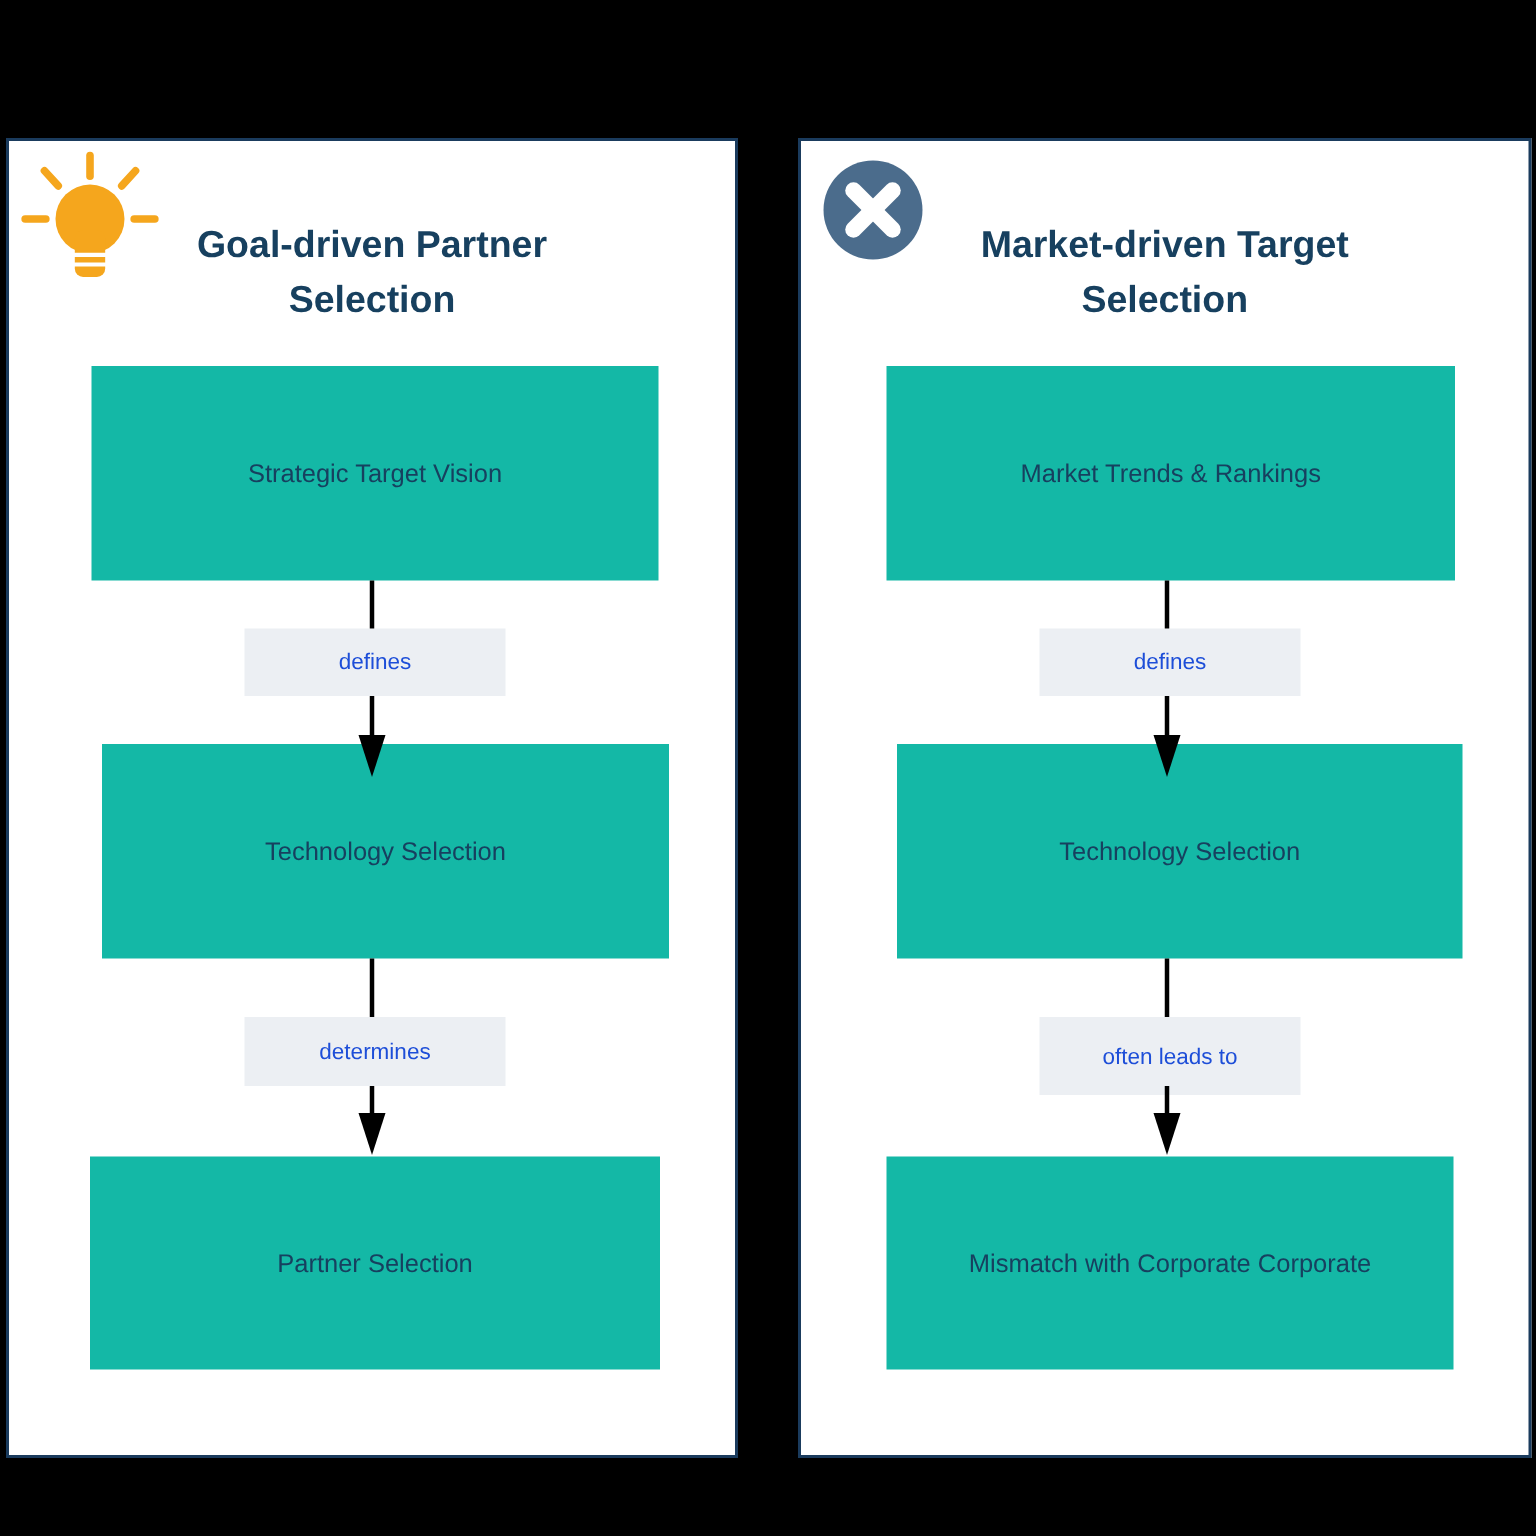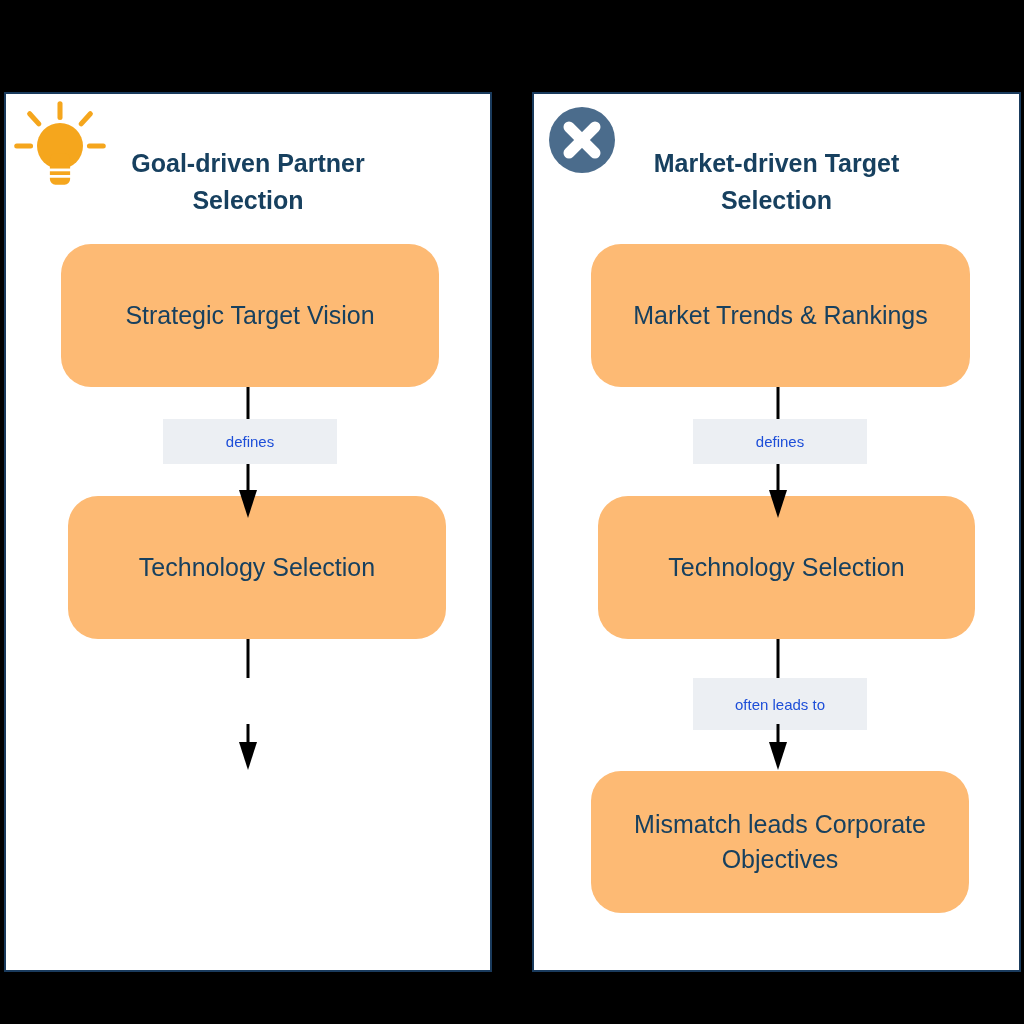--- a/index.html
+++ b/index.html
@@ -36,32 +36,31 @@
   }
   .panel-icon {
     position: absolute;
     z-index: 3;
   }
   .icon-bulb { left: 8px; top: 6px; width: 92px; height: 92px; }
   .icon-x    { left: 14px; top: 12px; width: 68px; height: 68px; }
 
   .node {
     position: absolute;
-    background: #fdba74;
+    background: #14b8a6;
     display: flex;
     align-items: center;
     justify-content: center;
     text-align: center;
-    font-size: 25px;
+    font-size: 17px;
     line-height: 35px;
     color: #17405f;
     padding: 0 20px;
     box-sizing: border-box;
     z-index: 1;
-    border-radius: 30px;
   }
   .edge-label {
     position: absolute;
     background: #eceff3;
     display: flex;
     align-items: center;
     justify-content: center;
     font-size: 15px;
     color: #1d4ed8;
     z-index: 2;
@@ -95,21 +94,23 @@
     </svg>
 
     <h2 class="panel-title">Goal-driven Partner Selection</h2>
 
     <div class="node" style="left:55px; top:150px; width:378px; height:143px;">Strategic Target Vision</div>
 
     <div class="edge-label" style="left:157px; top:325px; width:174px; height:45px;">defines</div>
 
     <div class="node" style="left:62px; top:402px; width:378px; height:143px;">Technology Selection</div>
 
+    <div class="edge-label" style="left:157px; top:584px; width:174px; height:46px;">determines</div>
 
+    <div class="node" style="left:54px; top:677px; width:380px; height:142px;">Partner Selection</div>
 
     <svg class="arrows" width="484" height="876" viewBox="0 0 484 876">
       <g stroke="#000000" stroke-width="3">
         <line x1="242" y1="293" x2="242" y2="325"></line>
         <line x1="242" y1="370" x2="242" y2="402"></line>
         <line x1="242" y1="545" x2="242" y2="584"></line>
         <line x1="242" y1="630" x2="242" y2="652"></line>
       </g>
       <polygon points="242,424 233,396 251,396" fill="#000000"></polygon>
       <polygon points="242,676 233,648 251,648" fill="#000000"></polygon>
@@ -129,21 +130,21 @@
     <h2 class="panel-title">Market-driven Target Selection</h2>
 
     <div class="node" style="left:57px; top:150px; width:379px; height:143px;">Market Trends &amp; Rankings</div>
 
     <div class="edge-label" style="left:159px; top:325px; width:174px; height:45px;">defines</div>
 
     <div class="node" style="left:64px; top:402px; width:377px; height:143px;">Technology Selection</div>
 
     <div class="edge-label" style="left:159px; top:584px; width:174px; height:52px;text-align:right;">often leads to</div>
 
-    <div class="node" style="left:57px; top:677px; width:378px; height:142px;">Mismatch leads Corporate Objectives</div>
+    <div class="node" style="left:57px; top:677px; width:378px; height:142px;">Mismatch with Corporate Corporate</div>
 
     <svg class="arrows" width="485" height="876" viewBox="0 0 485 876">
       <g stroke="#000000" stroke-width="3">
         <line x1="244" y1="293" x2="244" y2="325"></line>
         <line x1="244" y1="370" x2="244" y2="402"></line>
         <line x1="244" y1="545" x2="244" y2="584"></line>
         <line x1="244" y1="630" x2="244" y2="652"></line>
       </g>
       <polygon points="244,424 235,396 253,396" fill="#000000"></polygon>
       <polygon points="244,676 235,648 253,648" fill="#000000"></polygon>

